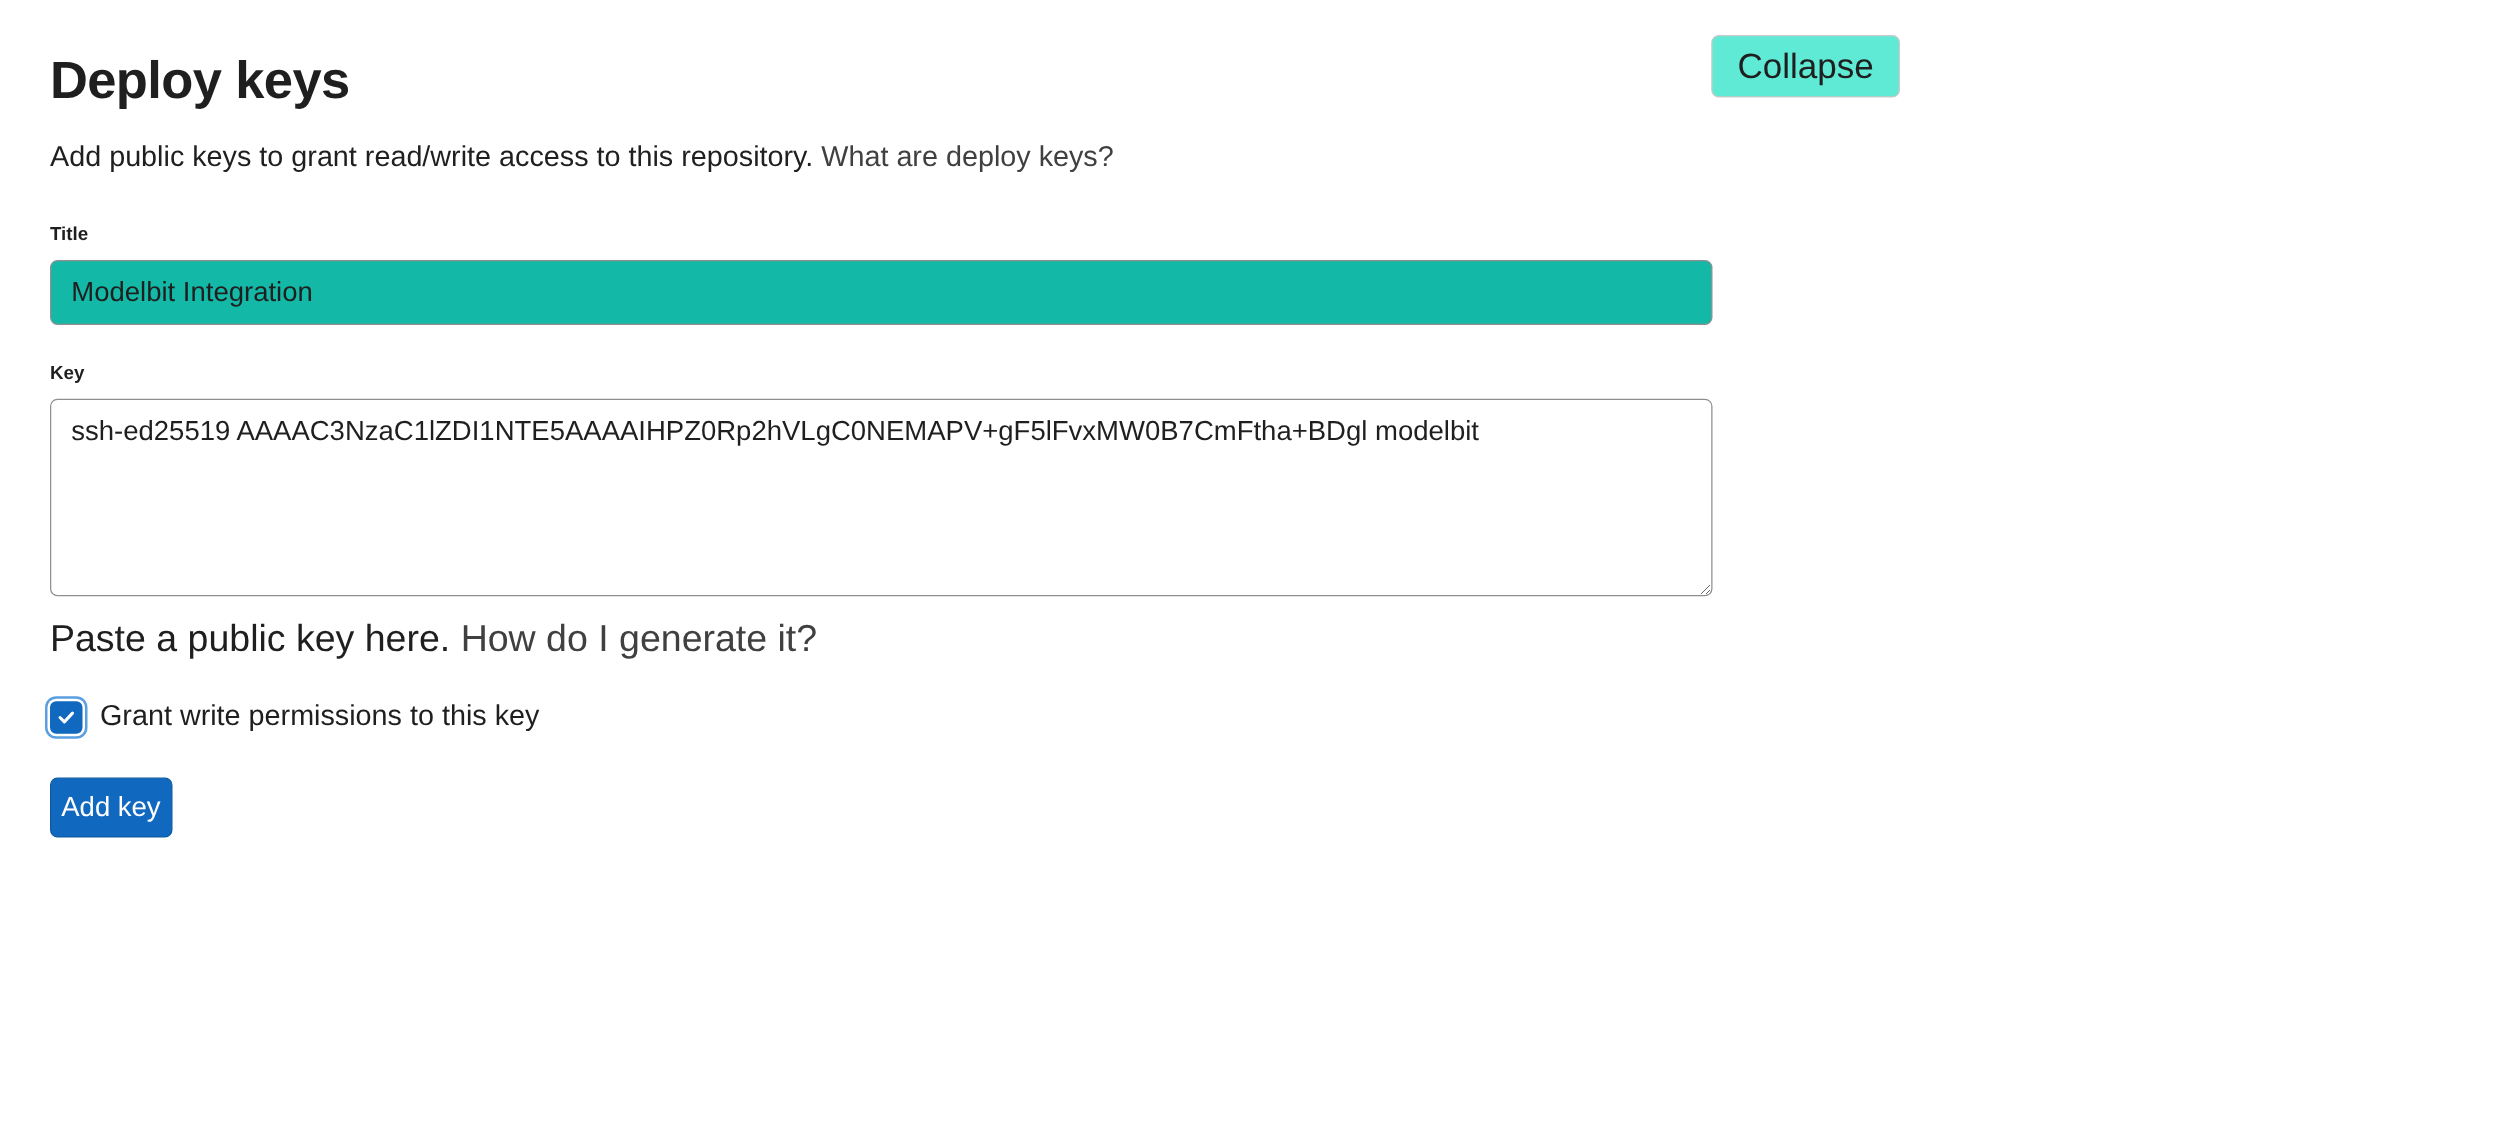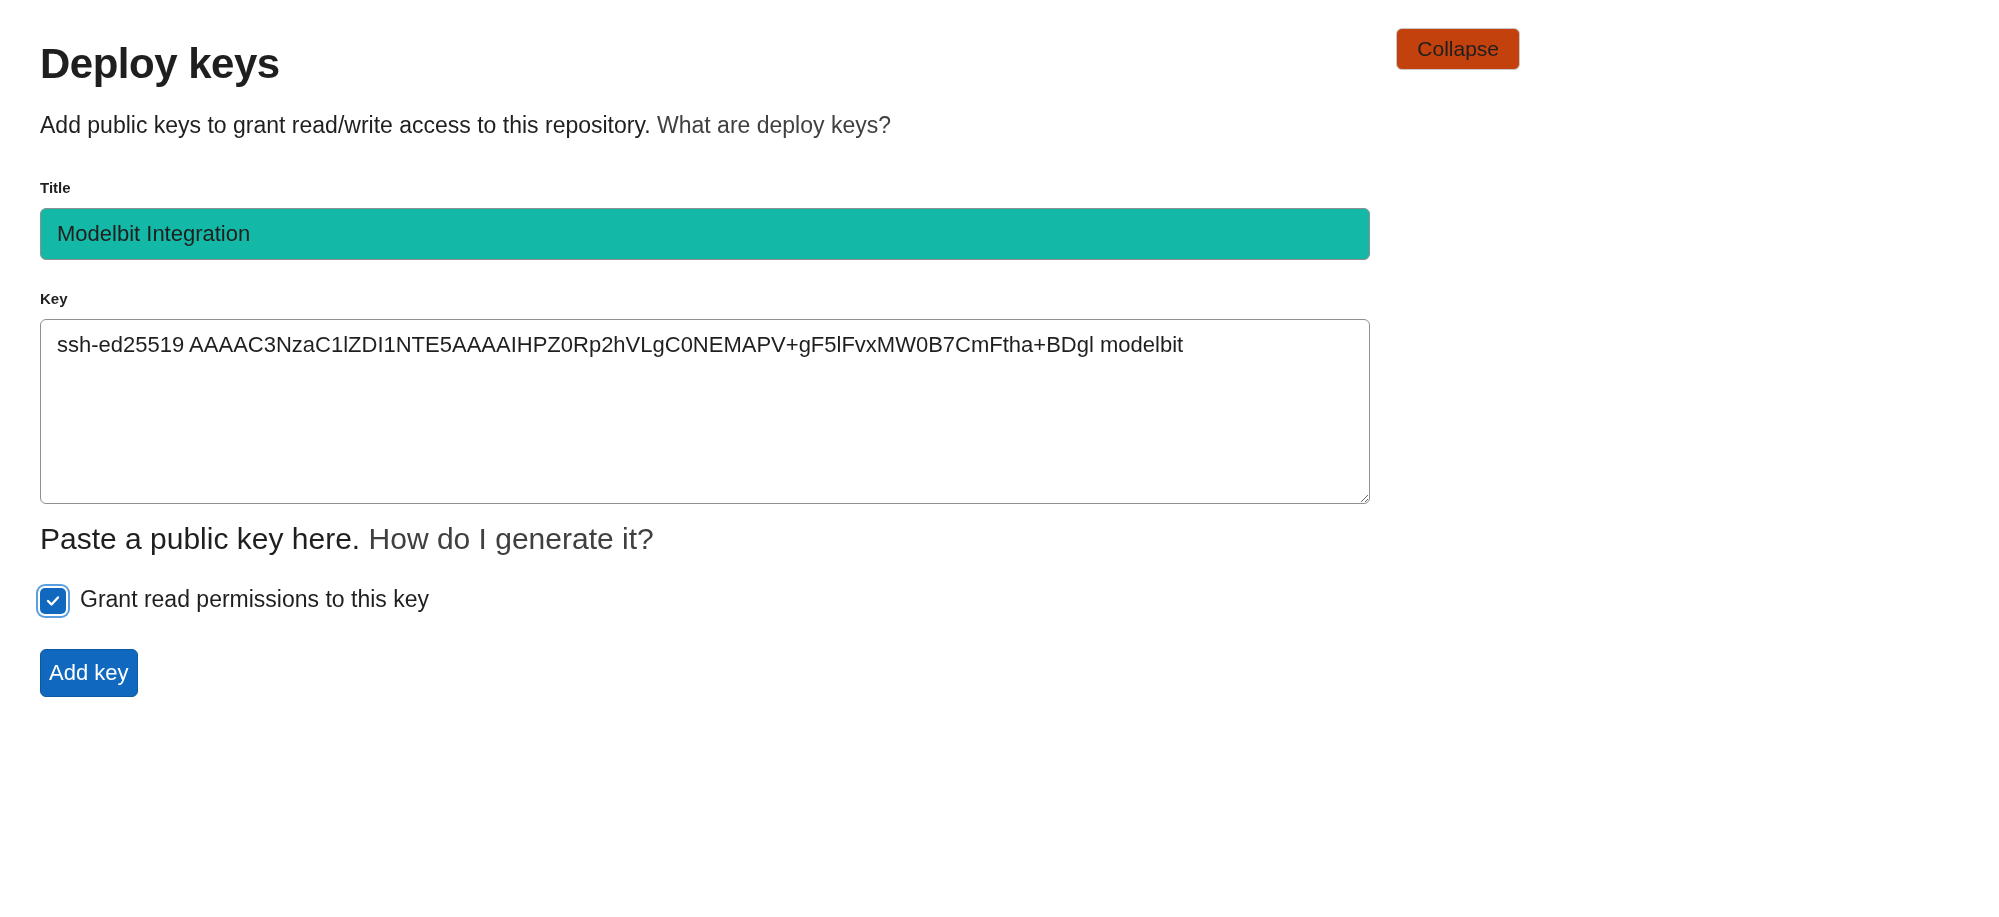--- a/index.html
+++ b/index.html
@@ -19,25 +19,25 @@
     align-items: flex-start;
     justify-content: space-between;
   }
   h1.section-title {
     font-size: 42px;
     font-weight: 700;
     margin: 12px 0 10px 0;
     letter-spacing: -0.5px;
   }
   .collapse-btn {
-    font-size: 21px;
+    font-size: 28px;
     padding: 8px 20px;
     border: 1px solid #c9c9c9;
     border-radius: 6px;
-    background: #c2410c;
+    background: #5eead4;
     color: #1f1f1f;
     cursor: pointer;
     font-family: inherit;
   }
   .desc {
     font-size: 23px;
     margin: 14px 0 40px 0;
     color: #1f1f1f;
   }
   a.link {
@@ -59,21 +59,21 @@
     border: 1px solid #8f8f8f;
     border-radius: 6px;
     font-family: inherit;
     color: #1f1f1f;
     background: #14b8a6;
     display: block;
   }
   .textarea-input {
     width: 1330px;
     max-width: 100%;
-    height: 185px;
+    height: 158px;
     font-size: 22px;
     padding: 12px 16px;
     border: 1px solid #8f8f8f;
     border-radius: 6px;
     font-family: inherit;
     color: #1f1f1f;
     background: #ffffff;
     resize: both;
     display: block;
   }
@@ -152,19 +152,19 @@
     </div>
   </div>
 
   <div class="checkbox-row">
     <span class="custom-checkbox">
       <svg width="14" height="14" viewBox="0 0 14 14">
         <path d="M2 7 L5.5 10.5 L12 3.5" stroke="#ffffff" stroke-width="2.4" fill="none" stroke-linecap="round" stroke-linejoin="round"></path>
       </svg>
     </span>
     <div class="checkbox-labels">
-      <div class="checkbox-main">Grant read permissions to this key</div>
+      <div class="checkbox-main">Grant write permissions to this key</div>
     </div>
   </div>
 
   <button class="primary-btn">Add key</button>
 
 </div>
 
 </body></html>

